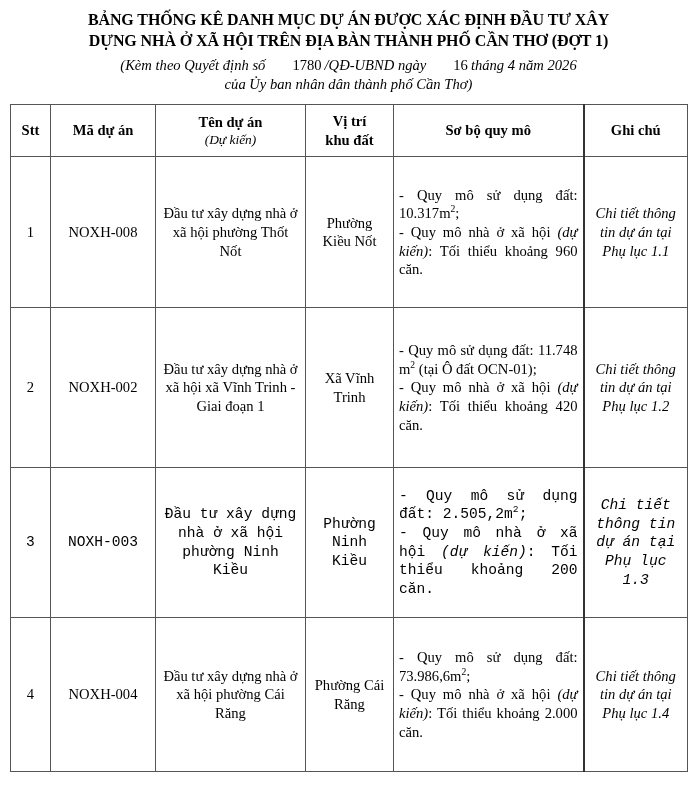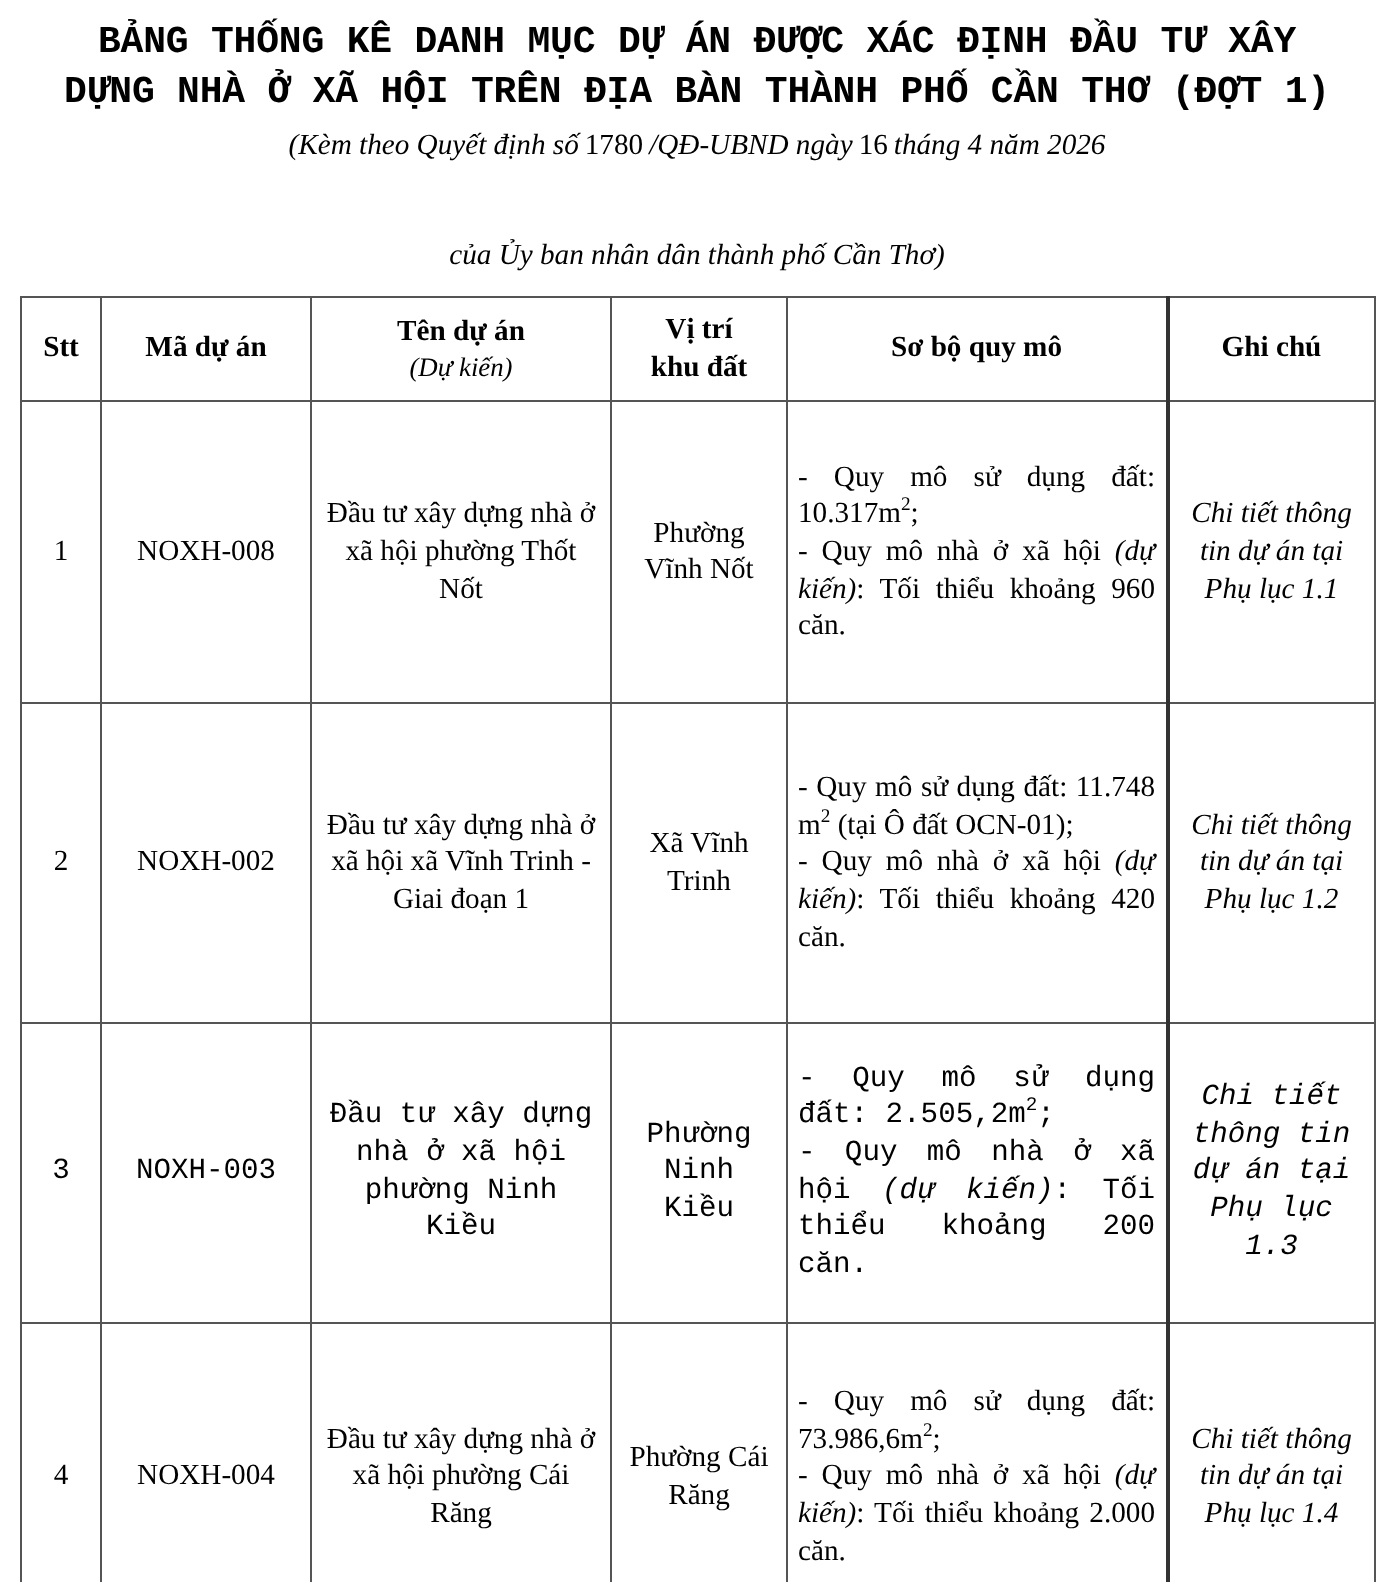--- a/index.html
+++ b/index.html
@@ -22,40 +22,39 @@
     height: 791px;
     box-sizing: border-box;
   }
 
   
   .title-block {
     padding: 9px 22px 0 22px;
     text-align: center;
   }
   .doc-title {
-    font-size: 19px;
+    font-size: 16px;
     font-weight: bold;
     line-height: 1.33;
     letter-spacing: -0.1px;
     margin: 0;
-    font-family: Liberation Mono, monospace;
   }
   .doc-subtitle {
     font-size: 14.6px;
     font-style: italic;
     line-height: 1.36;
     margin: 4px 0 0 0;
   }
   .doc-subtitle .upright {
     font-style: normal;
     padding: 0 3px;
+    margin-left: 24px;
   }
   .subtitle-line2 {
     display: block;
-    margin-top: 36px;
   }
 
   
   .table-wrap {
     padding: 9px 10px 0 10px;
   }
   table.stat-table {
     width: 677px;
     border-collapse: collapse;
     table-layout: fixed;
@@ -182,21 +181,21 @@
           <th>Sơ bộ quy mô</th>
           <th class="col-note-divider">Ghi chú</th>
         </tr>
       </thead>
       <tbody>
 
         <tr class="data-row-1">
           <td class="cell-stt">1</td>
           <td class="cell-code">NOXH-008</td>
           <td class="cell-name">Đầu tư xây dựng nhà ở xã hội phường Thốt Nốt</td>
-          <td class="cell-loc">Phường Vĩnh Nốt</td>
+          <td class="cell-loc">Phường Kiều Nốt</td>
           <td class="cell-scale">
             <span class="line"><span>- Quy mô sử dụng đất:</span>
               <span>10.317m</span><sup>2</sup><span>;</span></span>
             <span>- Quy mô nhà ở xã hội</span>
             <span class="it">(dự kiến)</span><span>: Tối thiểu khoảng 960 căn.</span>
           </td>
           <td class="cell-note col-note-divider">Chi tiết thông tin dự án tại Phụ lục 1.1</td>
         </tr>
 
         <tr class="data-row-2">

